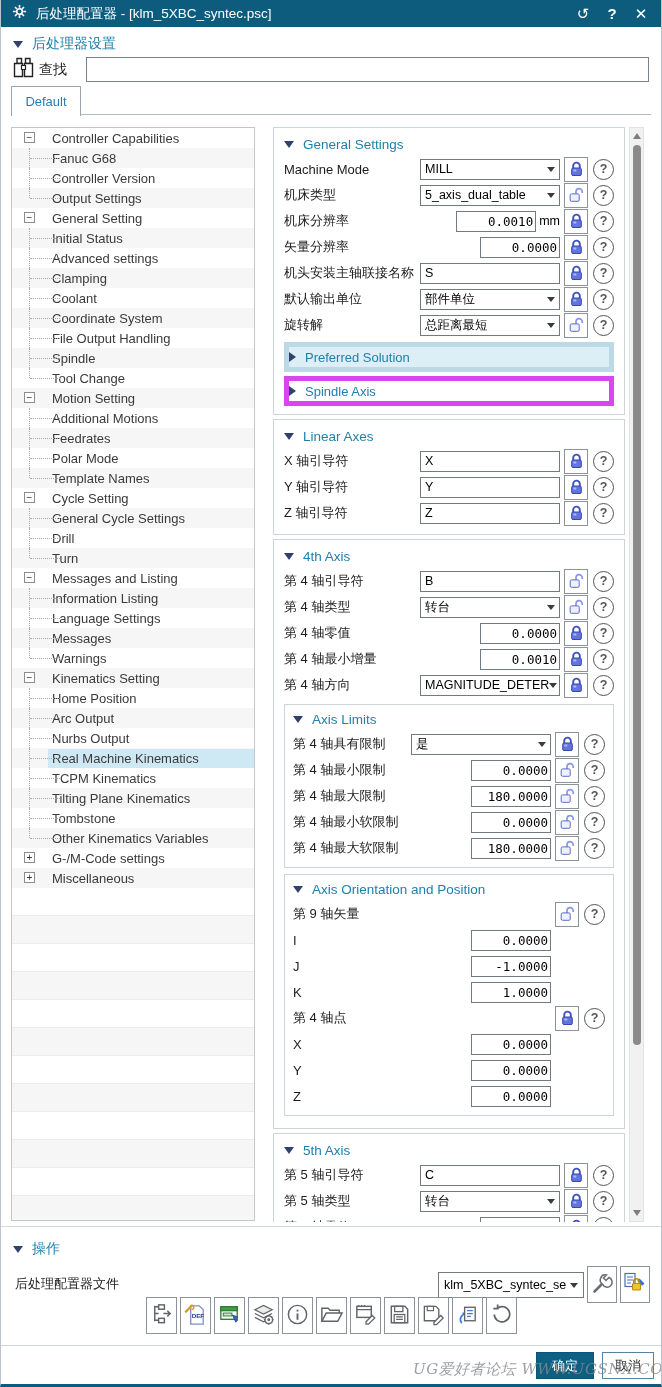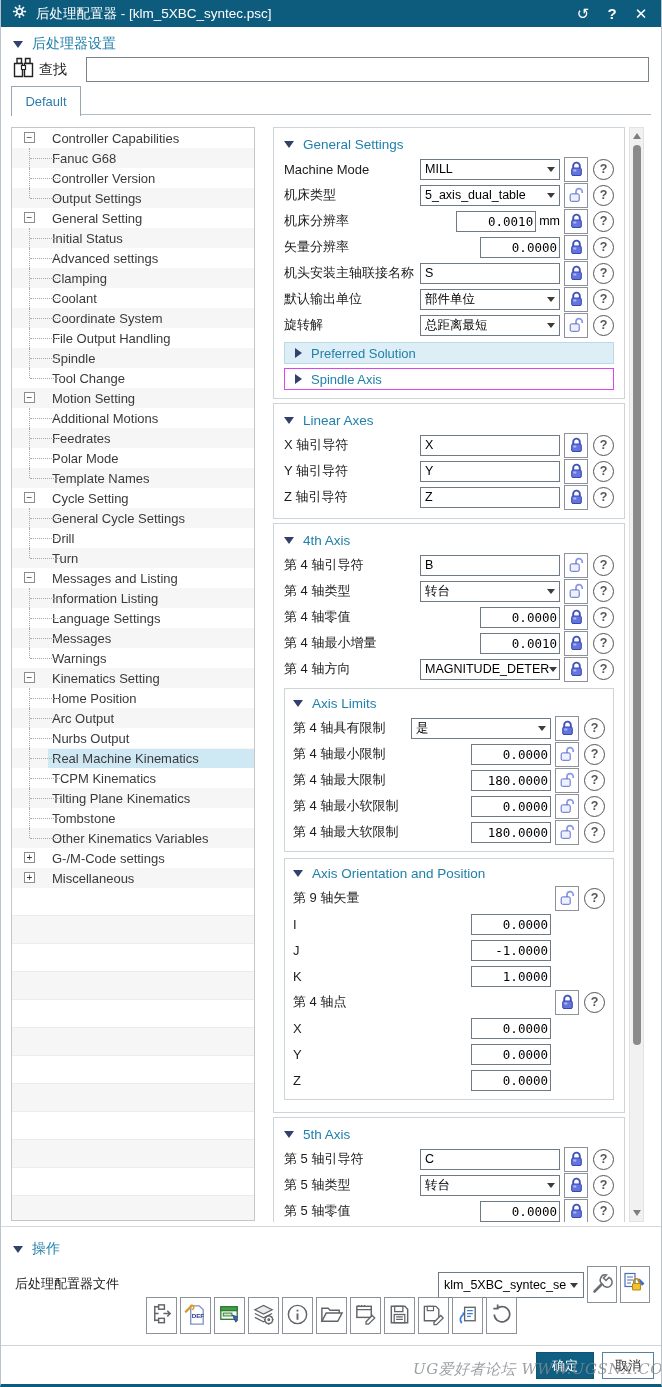--- a/index.html
+++ b/index.html
@@ -54,21 +54,21 @@
   .num{width:80px;height:21px;border:1px solid #6f7b84;background:#fff;display:flex;align-items:center;
     justify-content:flex-end;padding:0 2px;font-family:"DejaVu Sans Mono",monospace;font-size:12.5px;
     box-sizing:border-box;flex-shrink:0;overflow:hidden;}
   .unit{font-size:12.5px;margin-left:3px;}
   .lockbtn{width:24px;height:25px;border:1px solid #8d939a;background:#fff;display:flex;align-items:center;
     justify-content:center;margin-left:4px;box-sizing:border-box;flex-shrink:0;}
   .helpbtn{width:21px;height:21px;border:1.6px solid #555;border-radius:50%;background:#fff;display:flex;
     align-items:center;justify-content:center;font-size:12.5px;font-weight:bold;color:#555;margin-left:5px;
     box-sizing:border-box;flex-shrink:0;}
   .ph{width:54px;flex-shrink:0;}
-  .band{height:20px;border:1px solid #d946ef;display:flex;align-items:center;gap:9px;padding-left:10px;
+  .band{height:20px;border:5px solid #d946ef;display:flex;align-items:center;gap:9px;
     margin-top:4px;font-size:13px;color:#2080ab;}
   .band.hl{background:#ddeef6;border-color:#bcd9e6;}
   .nested{border:1px solid #cfd4d8;margin:6px 0 4px 0;padding:2px 8px 6px 8px;}
   .nested .sec-hdr{height:24px;}
   
   .vscroll{position:absolute;top:127px;left:628px;width:15px;height:1095px;background:#f1f1f1;
     border:1px solid #e2e2e2;box-sizing:border-box;}
   .sb-up,.sb-dn{position:absolute;left:3px;width:0;height:0;border-left:4.5px solid transparent;
     border-right:4.5px solid transparent;}
   .sb-up{top:5px;border-bottom:6px solid #7e7e7e;}

